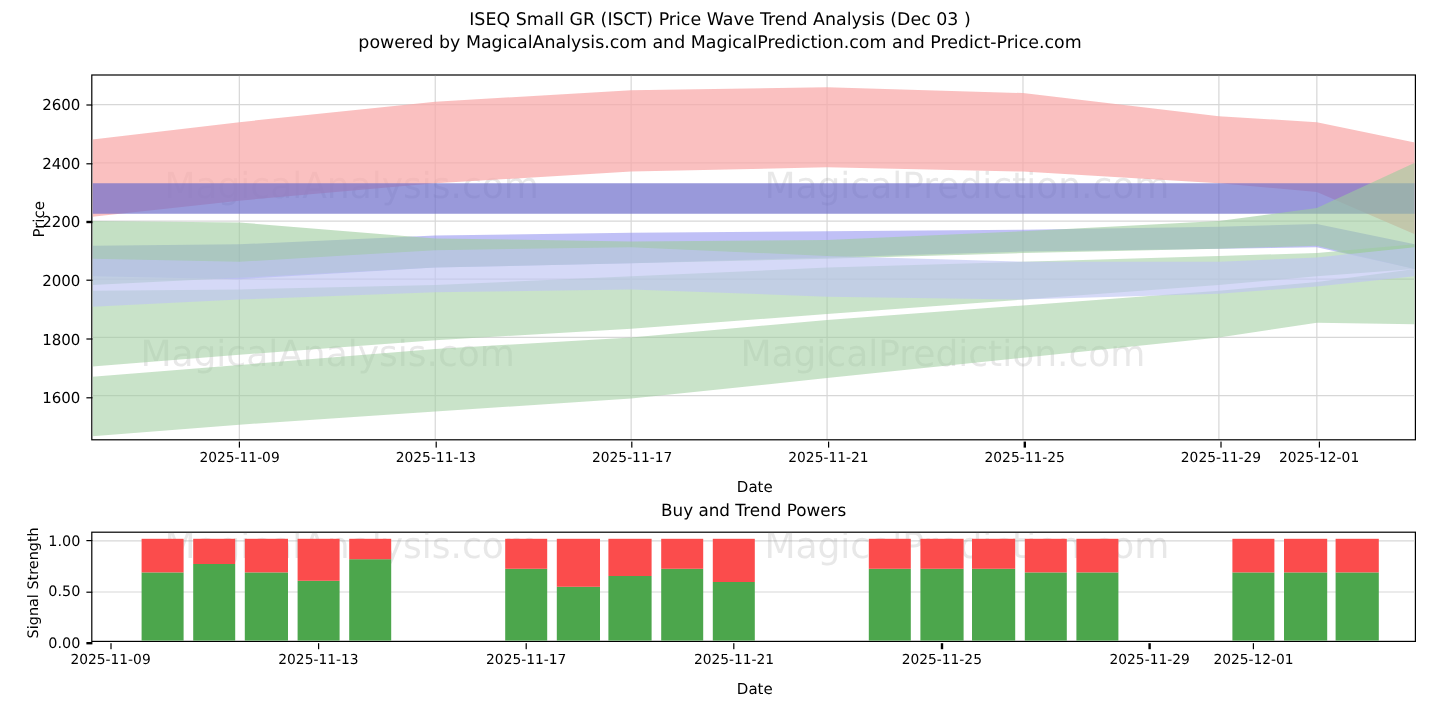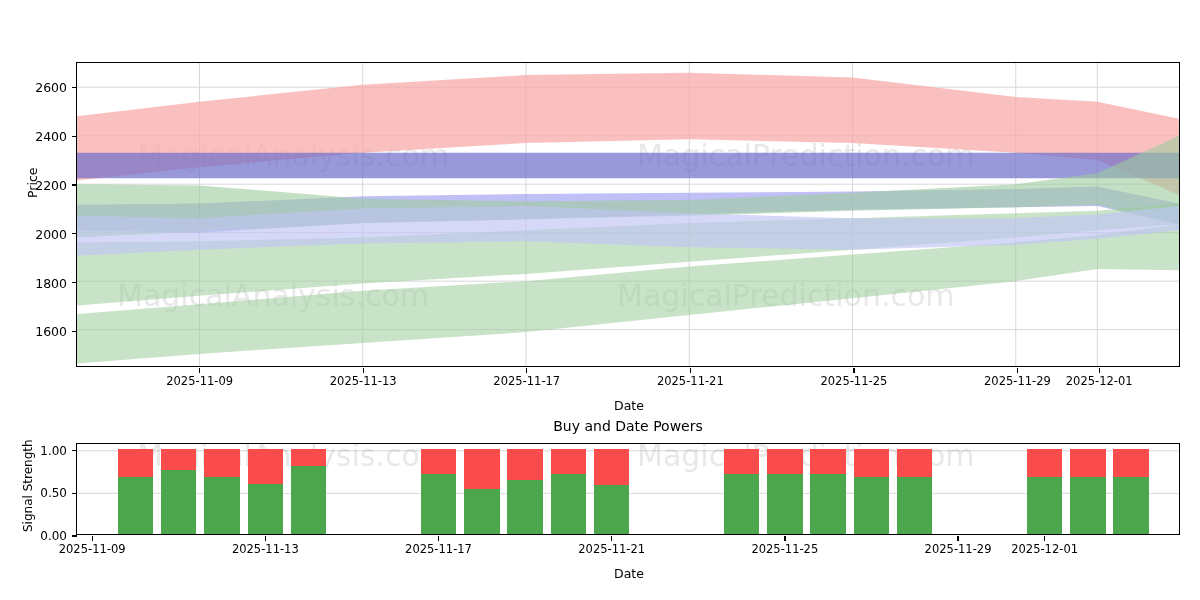--- a/index.html
+++ b/index.html
@@ -36,20 +36,22 @@
 
   .wm{position:absolute;font-size:30px;color:rgba(150,150,150,0.22);white-space:nowrap;pointer-events:none;font-family:"DejaVu Sans","Liberation Sans",sans-serif;}
   .gl{stroke:#d7d7d7;stroke-width:1;}
 </style>
 </head>
 <body>
 
 <div id="root">
 
   <div class="title-block">
+    <div class="title-line">ISEQ Small GR (ISCT) Price Wave Trend Analysis (Dec 03 )</div>
+    <div class="title-line">powered by MagicalAnalysis.com and MagicalPrediction.com and Predict-Price.com</div>
   </div>
 
   <div id="main-axes">
     <div id="main-clip">
       <svg class="layer" id="main-grid" viewBox="0 0 1104 305" preserveAspectRatio="none">
           <line x1="0" y1="268.4" x2="1104" y2="268.4" class="gl"></line>
           <line x1="0" y1="219.6" x2="1104" y2="219.6" class="gl"></line>
           <line x1="0" y1="170.8" x2="1104" y2="170.8" class="gl"></line>
           <line x1="0" y1="122" x2="1104" y2="122" class="gl"></line>
           <line x1="0" y1="73.19999999999999" x2="1104" y2="73.19999999999999" class="gl"></line>
@@ -105,21 +107,21 @@
         <div class="xtick-mark-main" style="left: 776.239px;"></div>
         <div class="xtick-main" style="left: 940.444px;">2025-11-29</div>
         <div class="xtick-mark-main" style="left: 939.794px;"></div>
         <div class="xtick-main" style="left: 1022.22px;">2025-12-01</div>
         <div class="xtick-mark-main" style="left: 1021.57px;"></div>
       </div>
     <div class="ylabel-main">Price</div>
     <div class="xlabel-main">Date</div>
   </div>
 
-  <div class="subtitle">Buy and Date Powers</div>
+  <div class="subtitle">Buy and Trend Powers</div>
   <div id="low-axes">
     <div id="low-clip">
       <svg class="layer" id="low-grid" viewBox="0 0 1104 92" preserveAspectRatio="none">
           <line x1="0" y1="49.40740740740741" x2="1104" y2="49.40740740740741" class="gl"></line>
           <line x1="0" y1="6.814814814814824" x2="1104" y2="6.814814814814824" class="gl"></line>
         </svg>
       <div id="low-wm">
           <div class="wm" style="left: 60px; top: -6px;">MagicalAnalysis.com</div>
           <div class="wm" style="left: 560px; top: -6px;">MagicalPrediction.com</div>
         </div>

